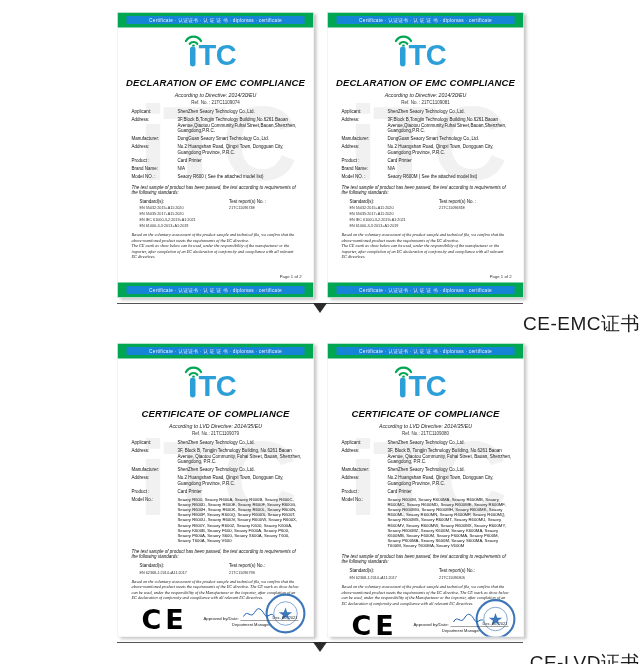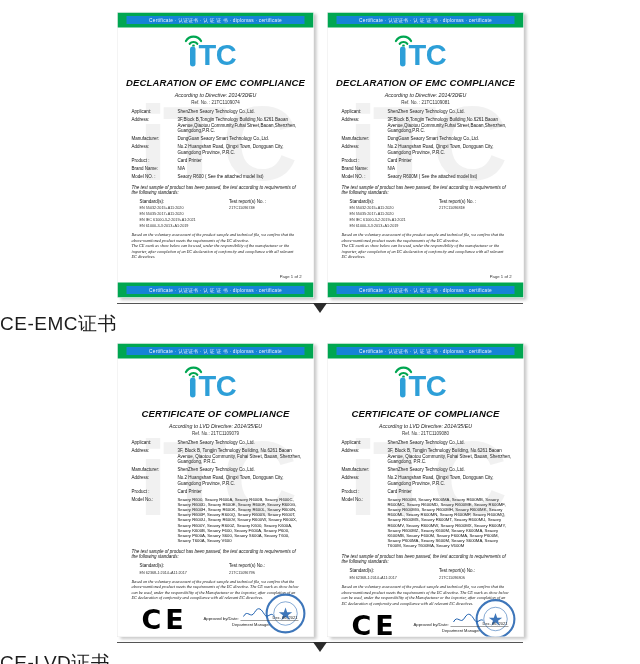--- a/index.html
+++ b/index.html
@@ -51,21 +51,21 @@
   .sigzone{flex:1;position:relative;border-bottom:1px solid #444;height:22px;margin-left:4px;}
   .sig{position:absolute;left:4px;top:-4px;}
   .app-date{position:absolute;right:2px;bottom:1px;font-size:8px;}
   .app-role{text-align:center;margin-top:3px;font-size:8px;}
   .stamp{position:absolute;right:-16px;top:-34px;width:84px;height:84px;opacity:.85;}
   .footer{margin:6px 16px 4px;flex:none;}
   .footco{font-size:8.5px;font-weight:bold;color:#111;}
   .divider{position:relative;width:406px;margin:5px auto 0;border-top:1.5px solid #555;height:0;}
   .tri{position:absolute;top:-1px;left:50%;transform:translateX(-50%);width:0;height:0;
       border-left:7px solid transparent;border-right:7px solid transparent;border-top:10px solid #2b2b2b;}
-  .seclabel{text-align:left;font-size:19px;color:#1c1c1c;margin-top:7px;letter-spacing:.5px;}
+  .seclabel{text-align:right;font-size:19px;color:#1c1c1c;margin-top:7px;letter-spacing:.5px;}
 </style>
 </head>
 <body>
 
 <div id="screen">
 
   <div class="row row1">
 
     <div class="certbox">
       <div class="cert emc">

